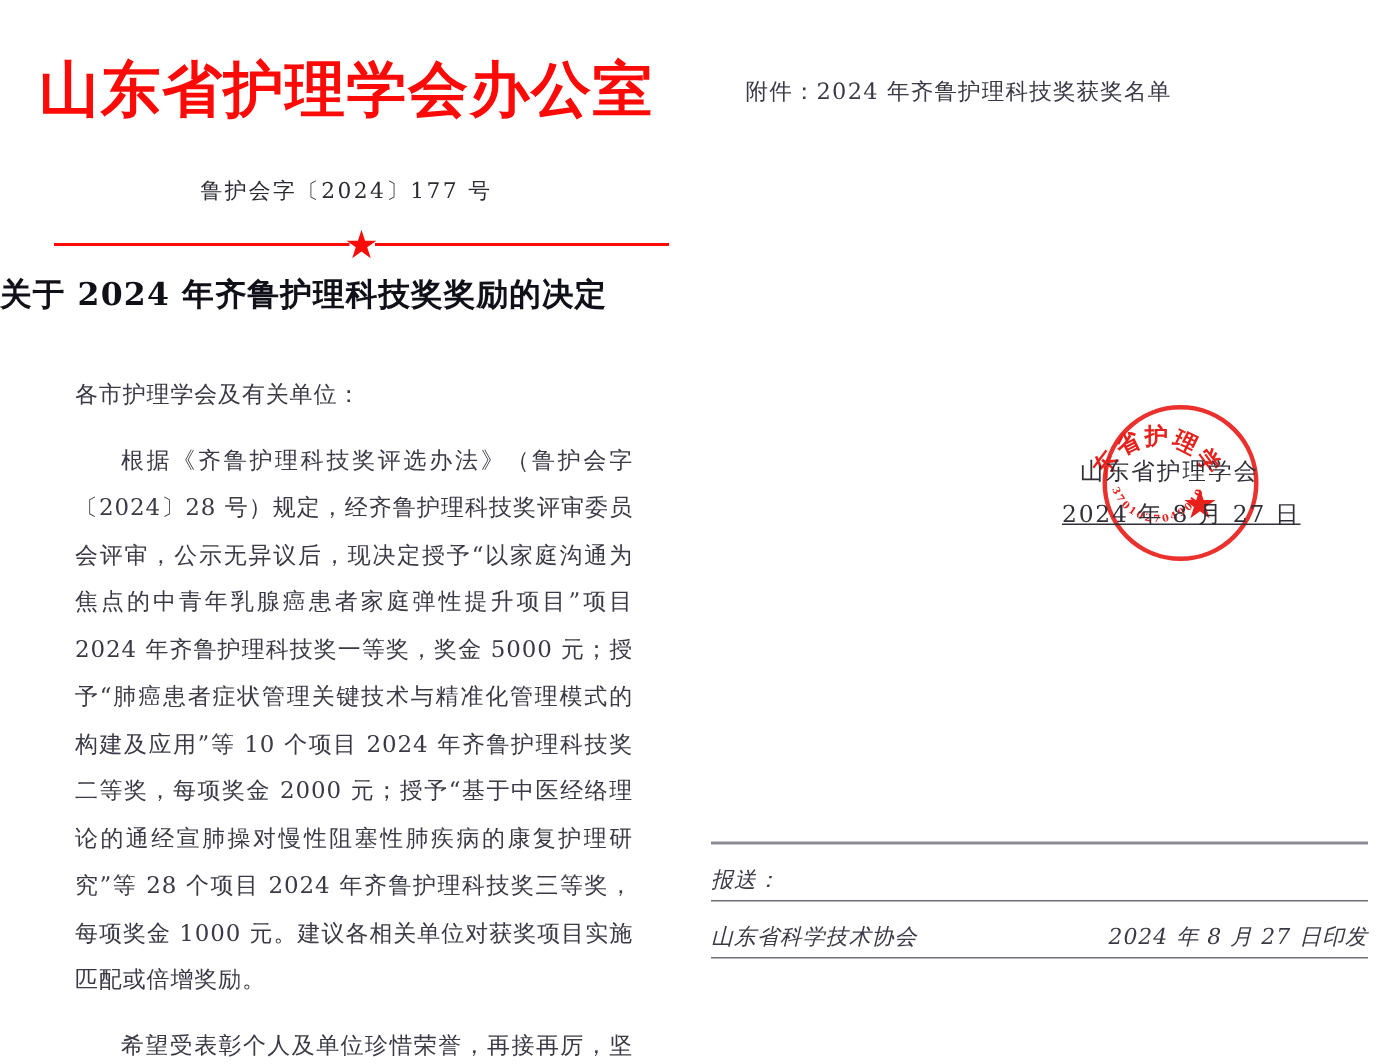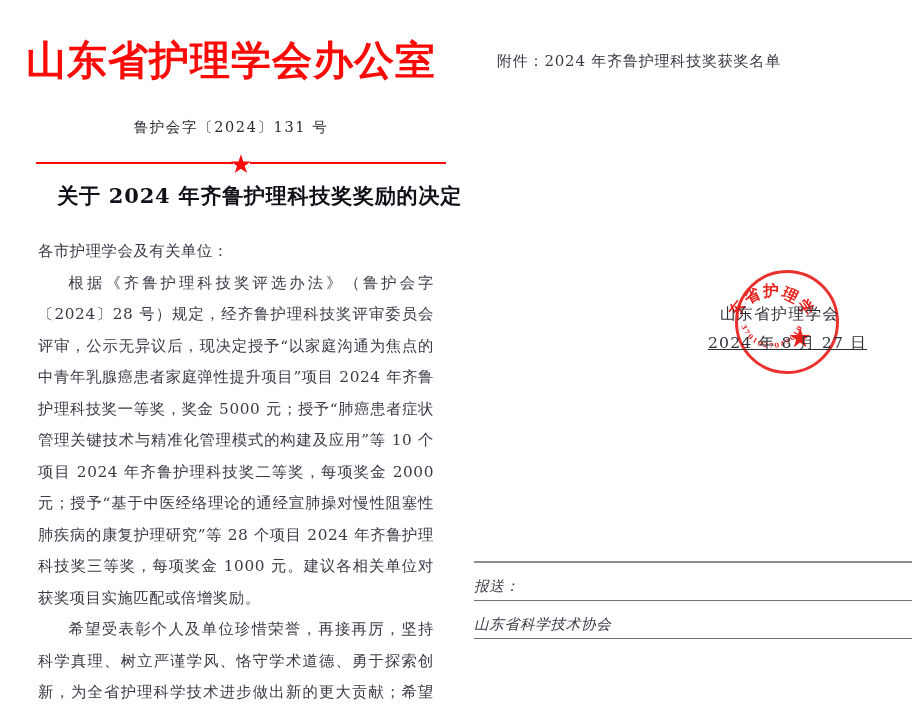--- a/index.html
+++ b/index.html
@@ -88,21 +88,21 @@
     line-height: 26px;
     text-align: center;
   }
 
   
   .doc-title {
     position: absolute;
     left: 0;
     top: 182px;
     width: 462px;
-    text-align: right;
+    text-align: left;
     color: #101018;
     font-weight: bold;
     font-size: 21px;
     letter-spacing: 0.8px;
     white-space: nowrap;
   }
 
   
   .body-block {
     position: absolute;
@@ -110,21 +110,21 @@
     top: 236px;
     width: 396px;
     color: #3a3a46;
     font-size: 15.3px;
     line-height: 31.5px;
     letter-spacing: 0.6px;
     text-align: justify;
     text-justify: inter-ideograph;
   }
   .body-block p {
-    margin: 0;
+    margin: 12px;
   }
   .body-block p.indent {
     text-indent: 2em;
   }
 
   
   .attachment-line {
     position: absolute;
     left: 35px;
     top: 52px;
@@ -230,21 +230,21 @@
 </style>
 </head>
 <body>
 
 <div class="page">
 
   <div class="col-left">
 
     <div class="masthead">山东省护理学会办公室</div>
 
-    <div class="doc-number">鲁护会字〔2024〕131 号</div>
+    <div class="doc-number">鲁护会字〔2024〕177 号</div>
 
     <div class="divider">
       <div class="rule left"></div>
       <div class="star">★</div>
       <div class="rule right"></div>
     </div>
 
     <div class="doc-title">关于 2024 年齐鲁护理科技奖奖励的决定</div>
 
     <div class="body-block">
@@ -292,18 +292,19 @@
     <div class="footer">
       <div class="footer-rule-top"></div>
 
       <div class="footer-row">
         <span>报送：</span>
         <span class="spacer"></span>
       </div>
 
       <div class="footer-row">
         <span>山东省科学技术协会</span>
+        <span>2024 年 8 月 27 日印发</span>
       </div>
     </div>
 
   </div>
 
 </div>
 
 </body></html>

